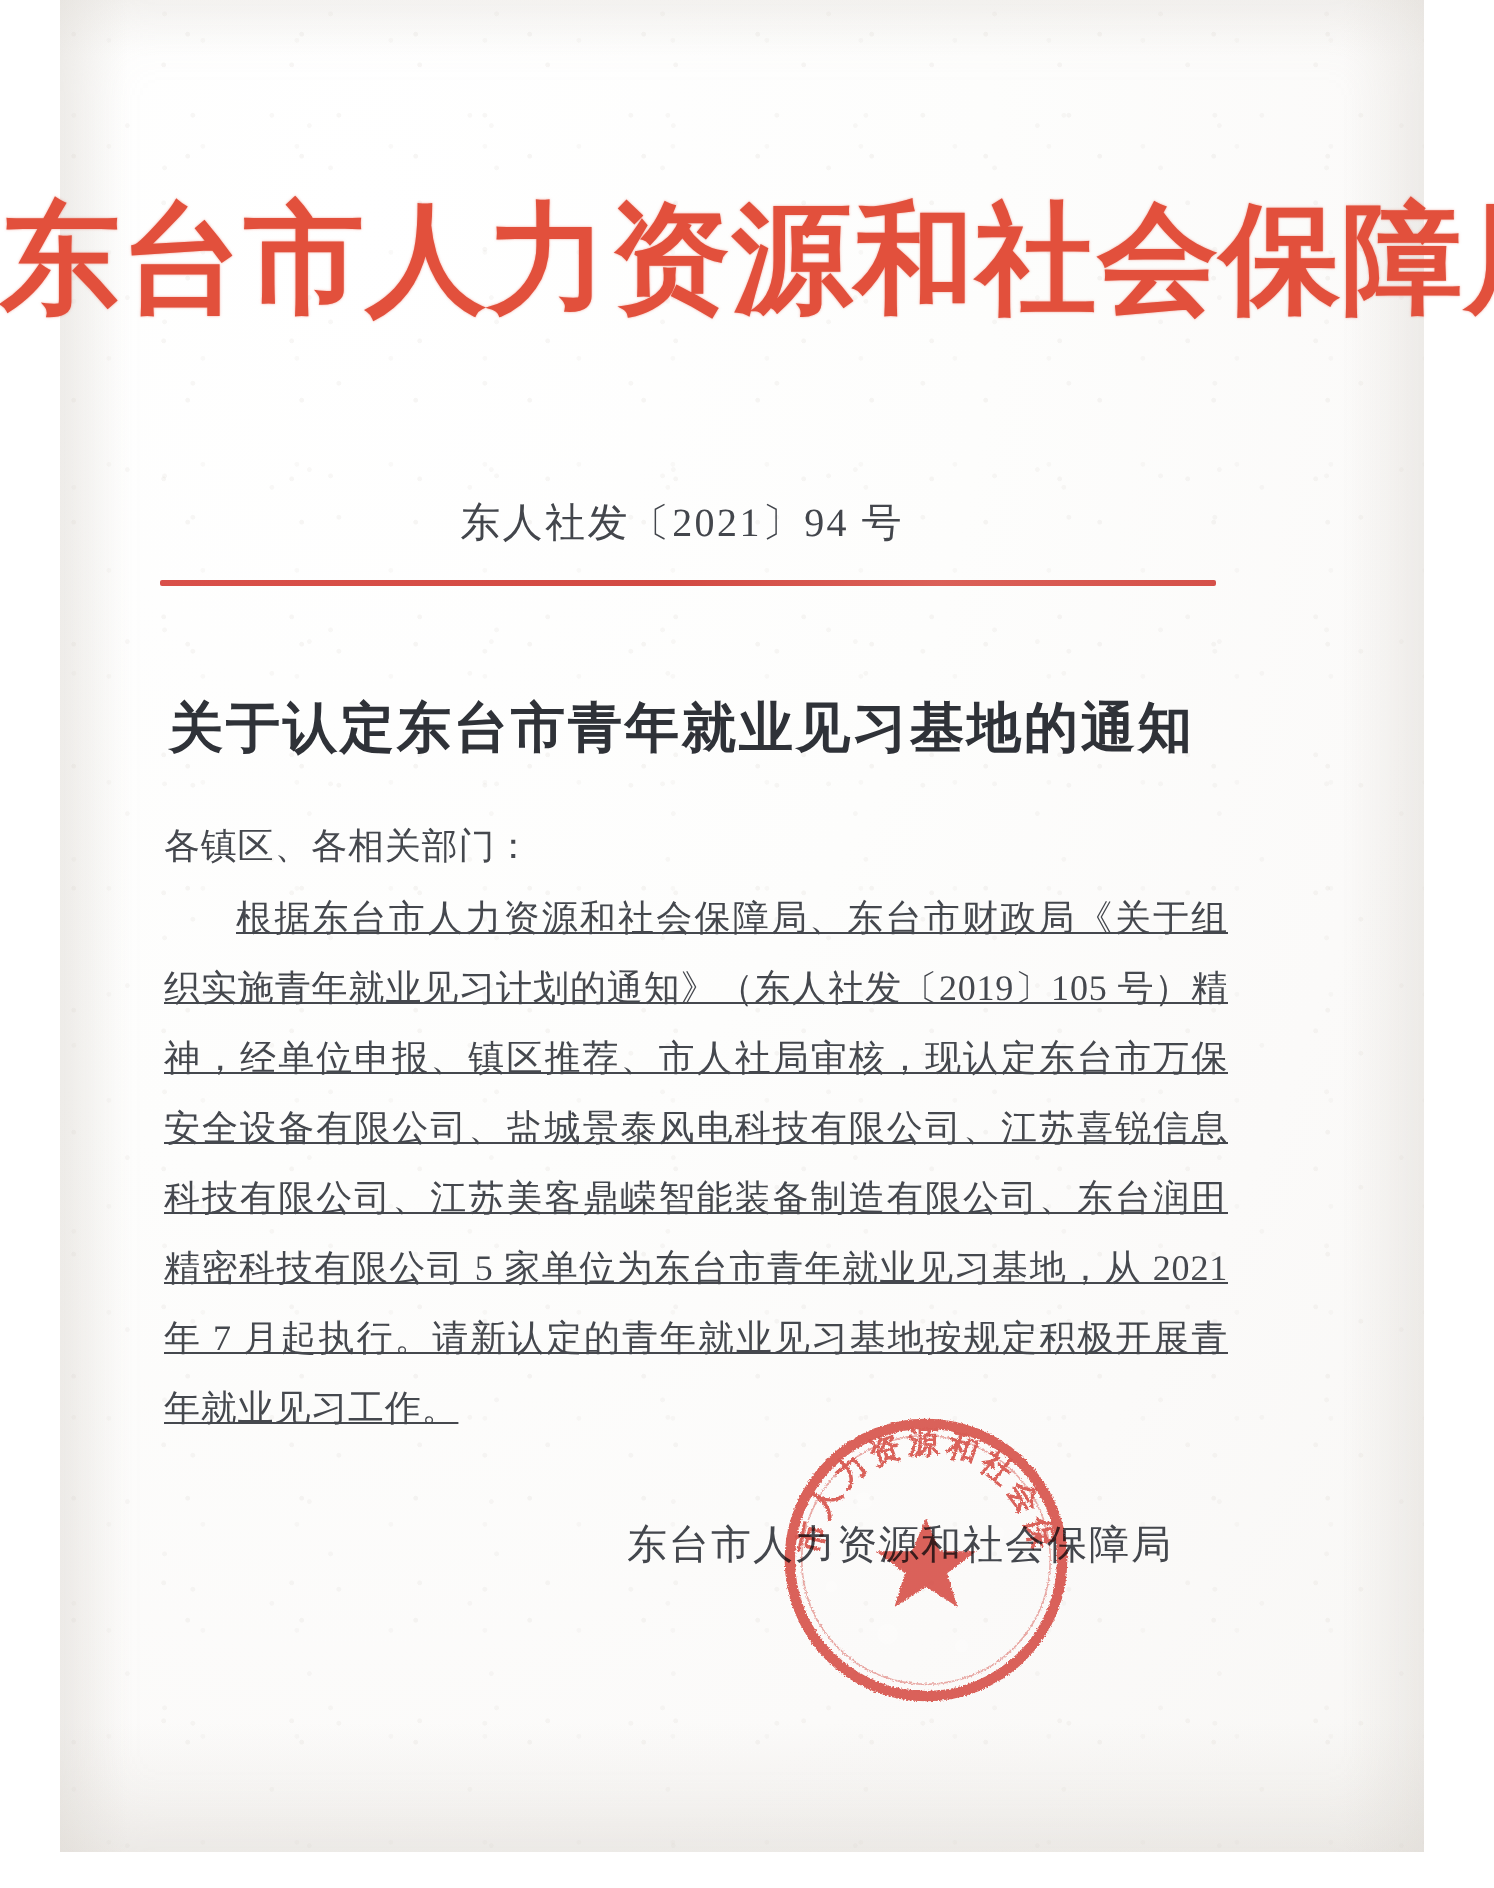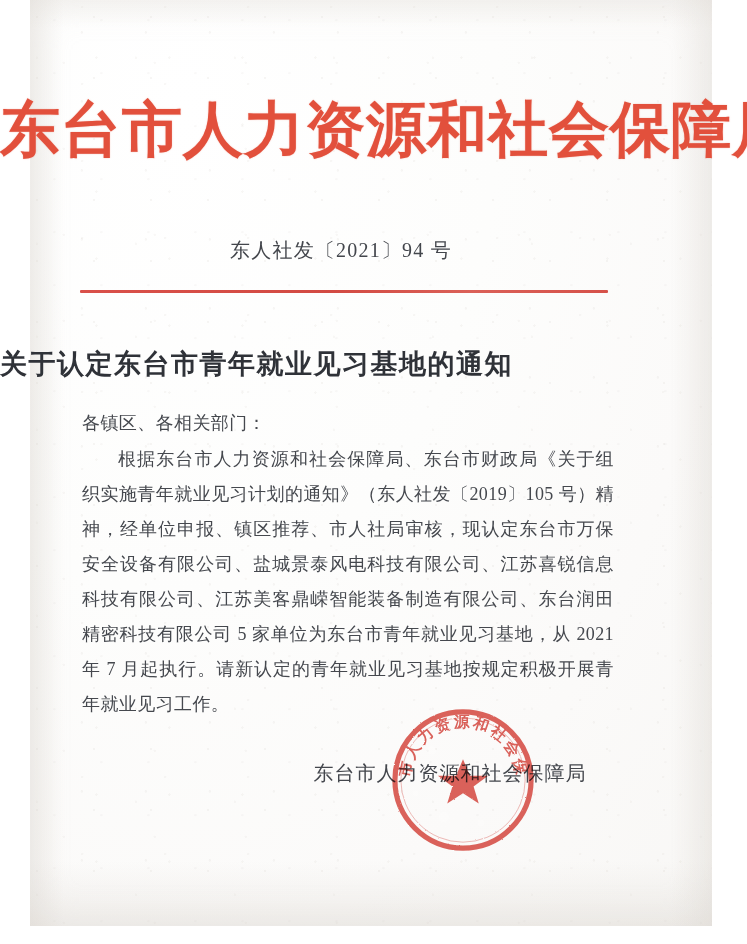--- a/index.html
+++ b/index.html
@@ -75,21 +75,21 @@
     letter-spacing: 1px;
     color: #e2503c;
     text-shadow: 0 0 1.2px rgba(226,80,60,0.55);
     white-space: nowrap;
   }
 
   
   .doc-number {
     position: absolute;
     left: 0;
-    top: 237px;
+    top: 248px;
     width: 682px;
     text-align: center;
     font-size: 20px;
     letter-spacing: 1.2px;
     color: #43464c;
   }
 
   
   .red-rule {
     position: absolute;
@@ -101,21 +101,21 @@
     opacity: 0.92;
     border-radius: 1px;
   }
 
   
   .doc-title {
     position: absolute;
     left: 0;
     top: 346px;
     width: 682px;
-    text-align: left;
+    text-align: center;
     font-size: 27px;
     font-weight: 700;
     letter-spacing: 1.5px;
     color: #2f3238;
     white-space: nowrap;
   }
 
   
   .body-block {
     position: absolute;
@@ -126,20 +126,21 @@
     font-size: 18px;
     line-height: 35px;
     letter-spacing: 0.4px;
   }
   .salutation { margin: 0 0 1px 0; }
   .para {
     margin: 0;
     text-indent: 2em;
     text-align: justify;
     text-align-last: left;
+    text-decoration: underline;
   }
   .para.closing { margin-top: 12px; }
 
   
   .signature {
     position: absolute;
     left: 300px;
     top: 756px;
     width: 300px;
     text-align: center;

